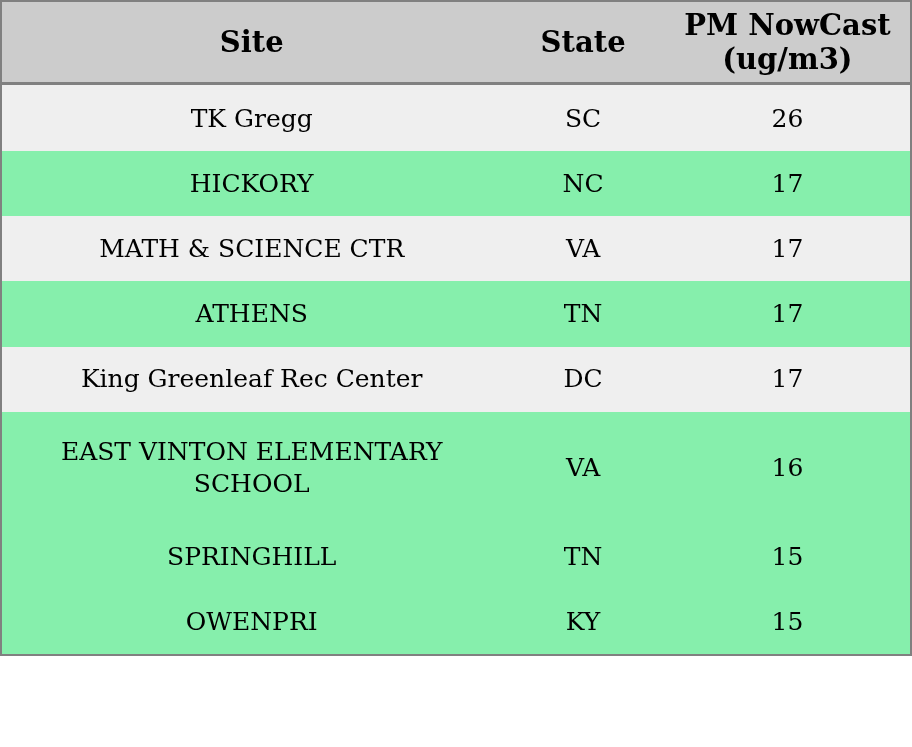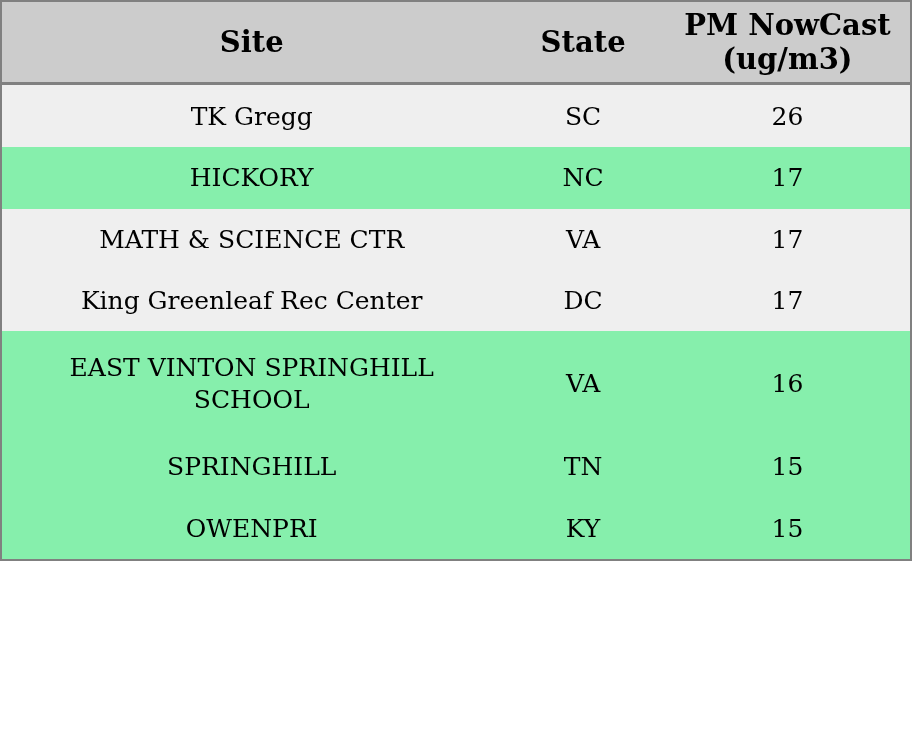--- a/index.html
+++ b/index.html
@@ -8,21 +8,21 @@
     background: #ffffff;
   }
   body {
     width: 912px;
     height: 747px;
     font-family: "DejaVu Serif", "Liberation Serif", serif;
     overflow: hidden;
   }
   .table-wrap {
     width: 912px;
-    height: 561px;
+    height: 656px;
     box-sizing: border-box;
     border: 2px solid #808080;
     background: #ffffff;
   }
   table.data-table {
     width: 100%;
     height: 100%;
     border-collapse: collapse;
     table-layout: fixed;
   }
@@ -84,27 +84,32 @@
       <tr class="even-row">
         <td>HICKORY</td>
         <td>NC</td>
         <td>17</td>
       </tr>
       <tr class="odd-row">
         <td>MATH &amp; SCIENCE CTR</td>
         <td>VA</td>
         <td>17</td>
       </tr>
+      <tr class="even-row">
+        <td>ATHENS</td>
+        <td>TN</td>
+        <td>17</td>
+      </tr>
       <tr class="odd-row">
         <td>King Greenleaf Rec Center</td>
         <td>DC</td>
         <td>17</td>
       </tr>
       <tr class="even-row">
-        <td>EAST VINTON SPRINGHILL SCHOOL</td>
+        <td>EAST VINTON ELEMENTARY SCHOOL</td>
         <td>VA</td>
         <td>16</td>
       </tr>
       <tr class="even-row">
         <td>SPRINGHILL</td>
         <td>TN</td>
         <td>15</td>
       </tr>
       <tr class="even-row">
         <td>OWENPRI</td>

